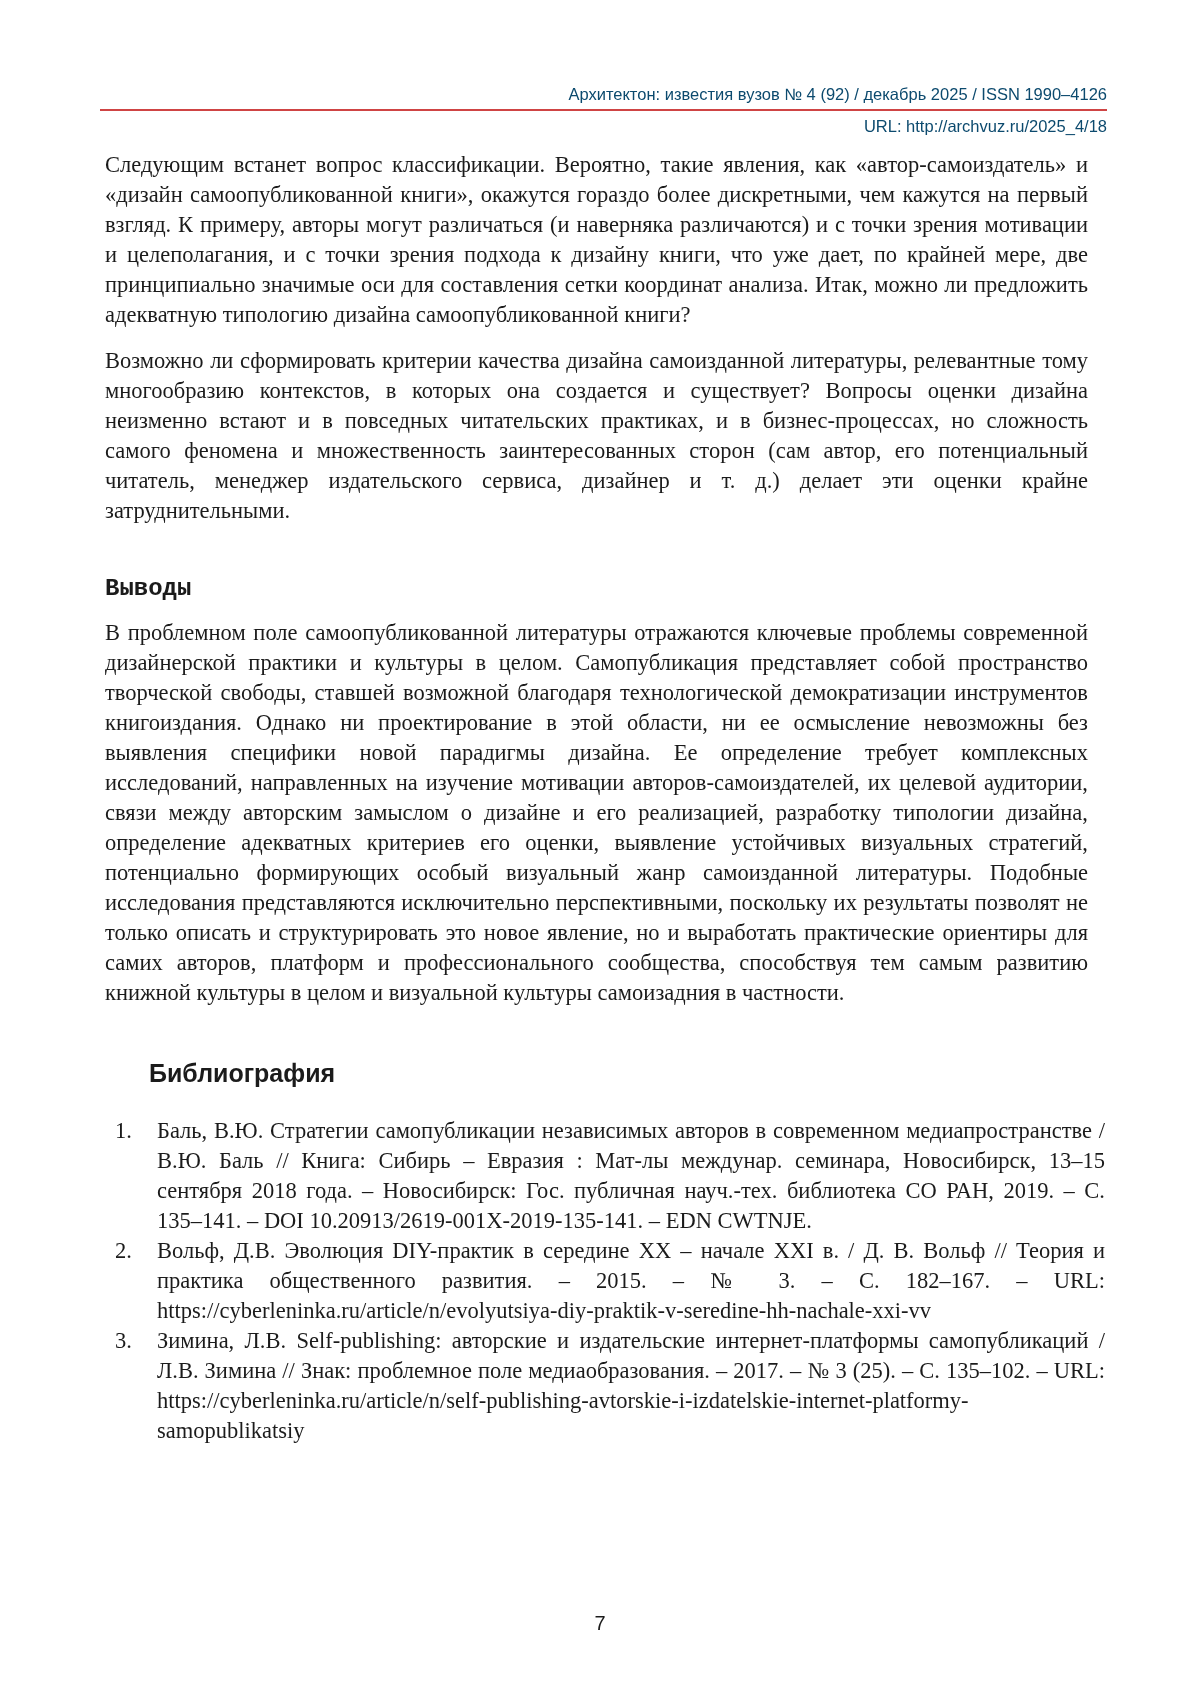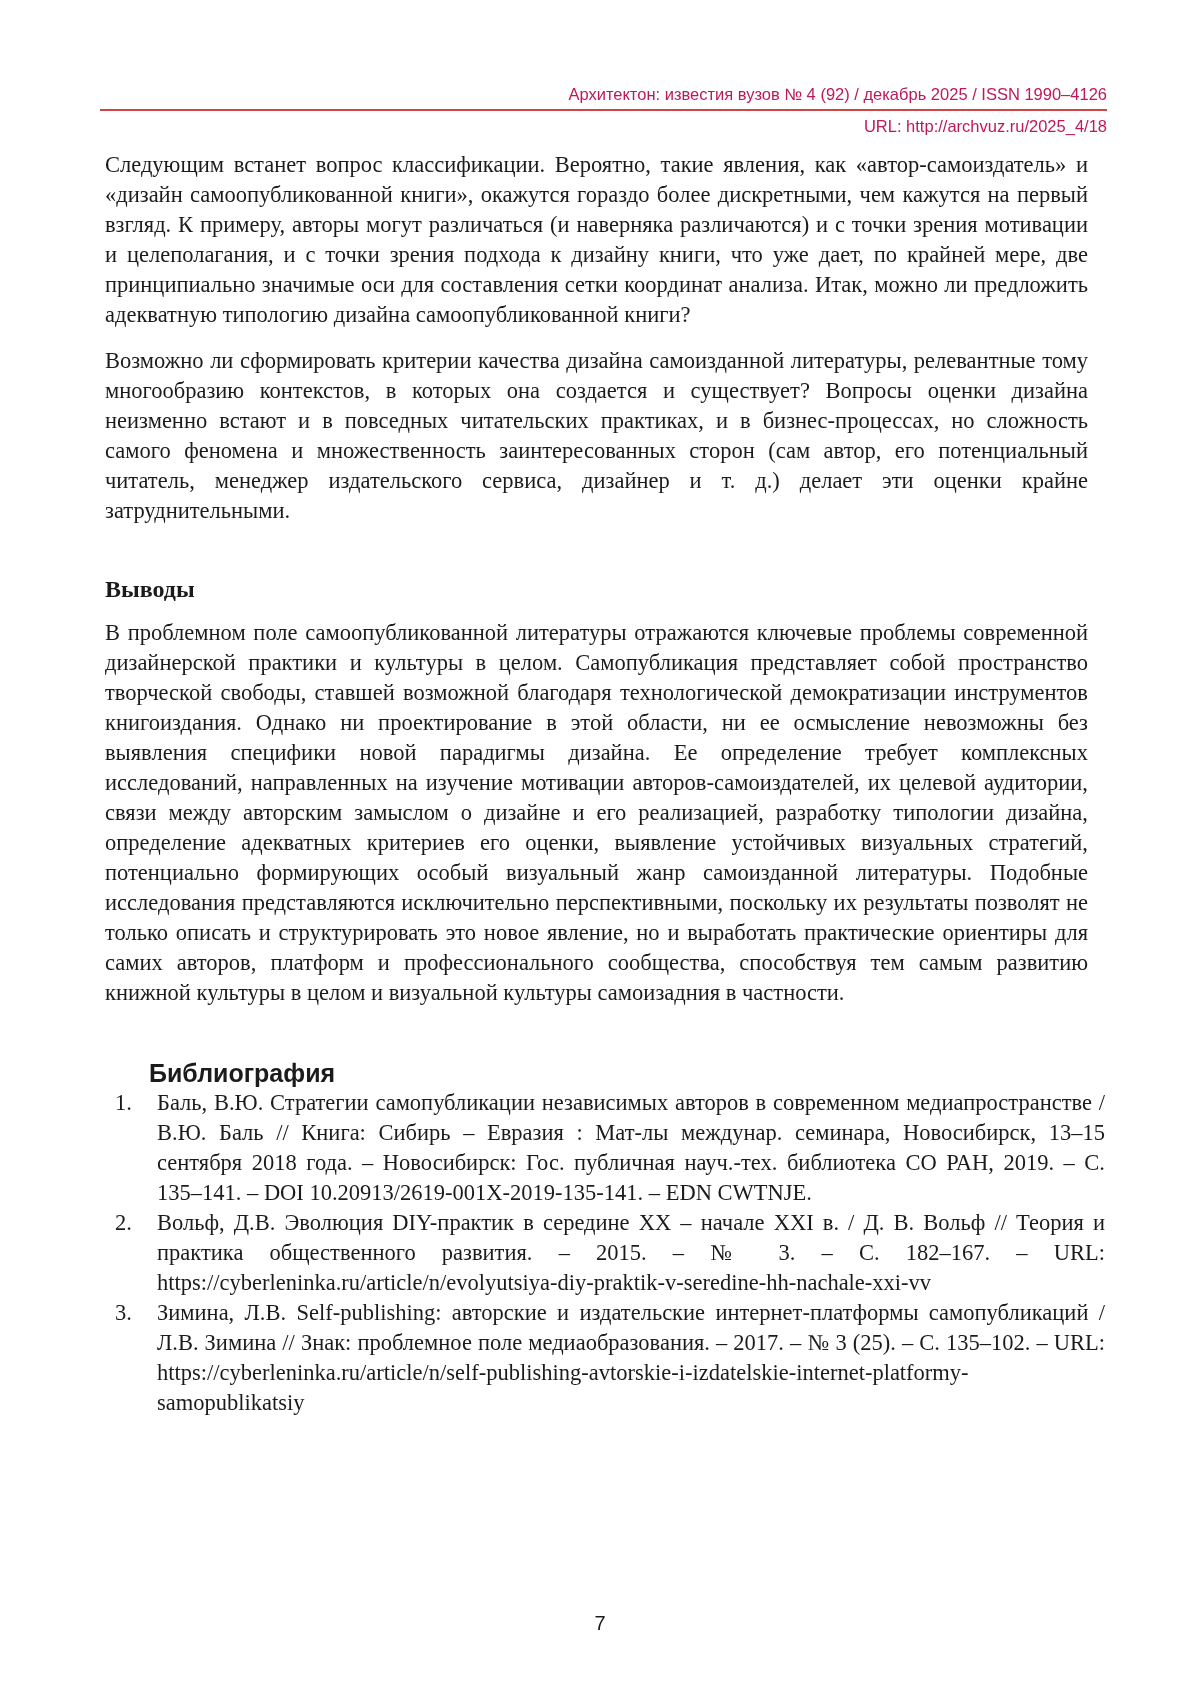--- a/index.html
+++ b/index.html
@@ -15,52 +15,52 @@
   
   .header {
     position: absolute;
     top: 84px;
     left: 100px;
     right: 93px;
     text-align: right;
     font-family: "Liberation Sans", sans-serif;
     font-size: 16.5px;
     line-height: 20px;
-    color: #be185d;
+    color: #0c4a6e;
   }
   .header-rule {
     height: 2px;
     background: #cf4444;
     border: 0;
     margin: 5px 0 5px 0;
   }
   
   .content {
     position: absolute;
     top: 150px;
     left: 105px;
     width: 1000px;
     font-family: "Liberation Serif", serif;
     font-size: 22.5px;
     line-height: 30px;
     text-align: justify;
   }
   .content p { margin: 0 17px 16px 0; }
   .h-conclusions {
-    font-family: Liberation Serif, serif;
+    font-family: Liberation Mono, monospace;
     font-weight: bold;
     font-size: 24px;
     margin: 48px 0 14px 0;
     text-align: left;
   }
   .h-bibliography {
     font-family: "Liberation Sans", sans-serif;
     font-weight: bold;
     font-size: 25px;
-    margin: 50px 0 0 0;
+    margin: 50px 0 28px 0;
     padding-left: 44px;
     text-align: left;
   }
   
   .ref-list { margin: 0; }
   .ref-item {
     position: relative;
     padding-left: 52px;
     margin: 0;
   }

